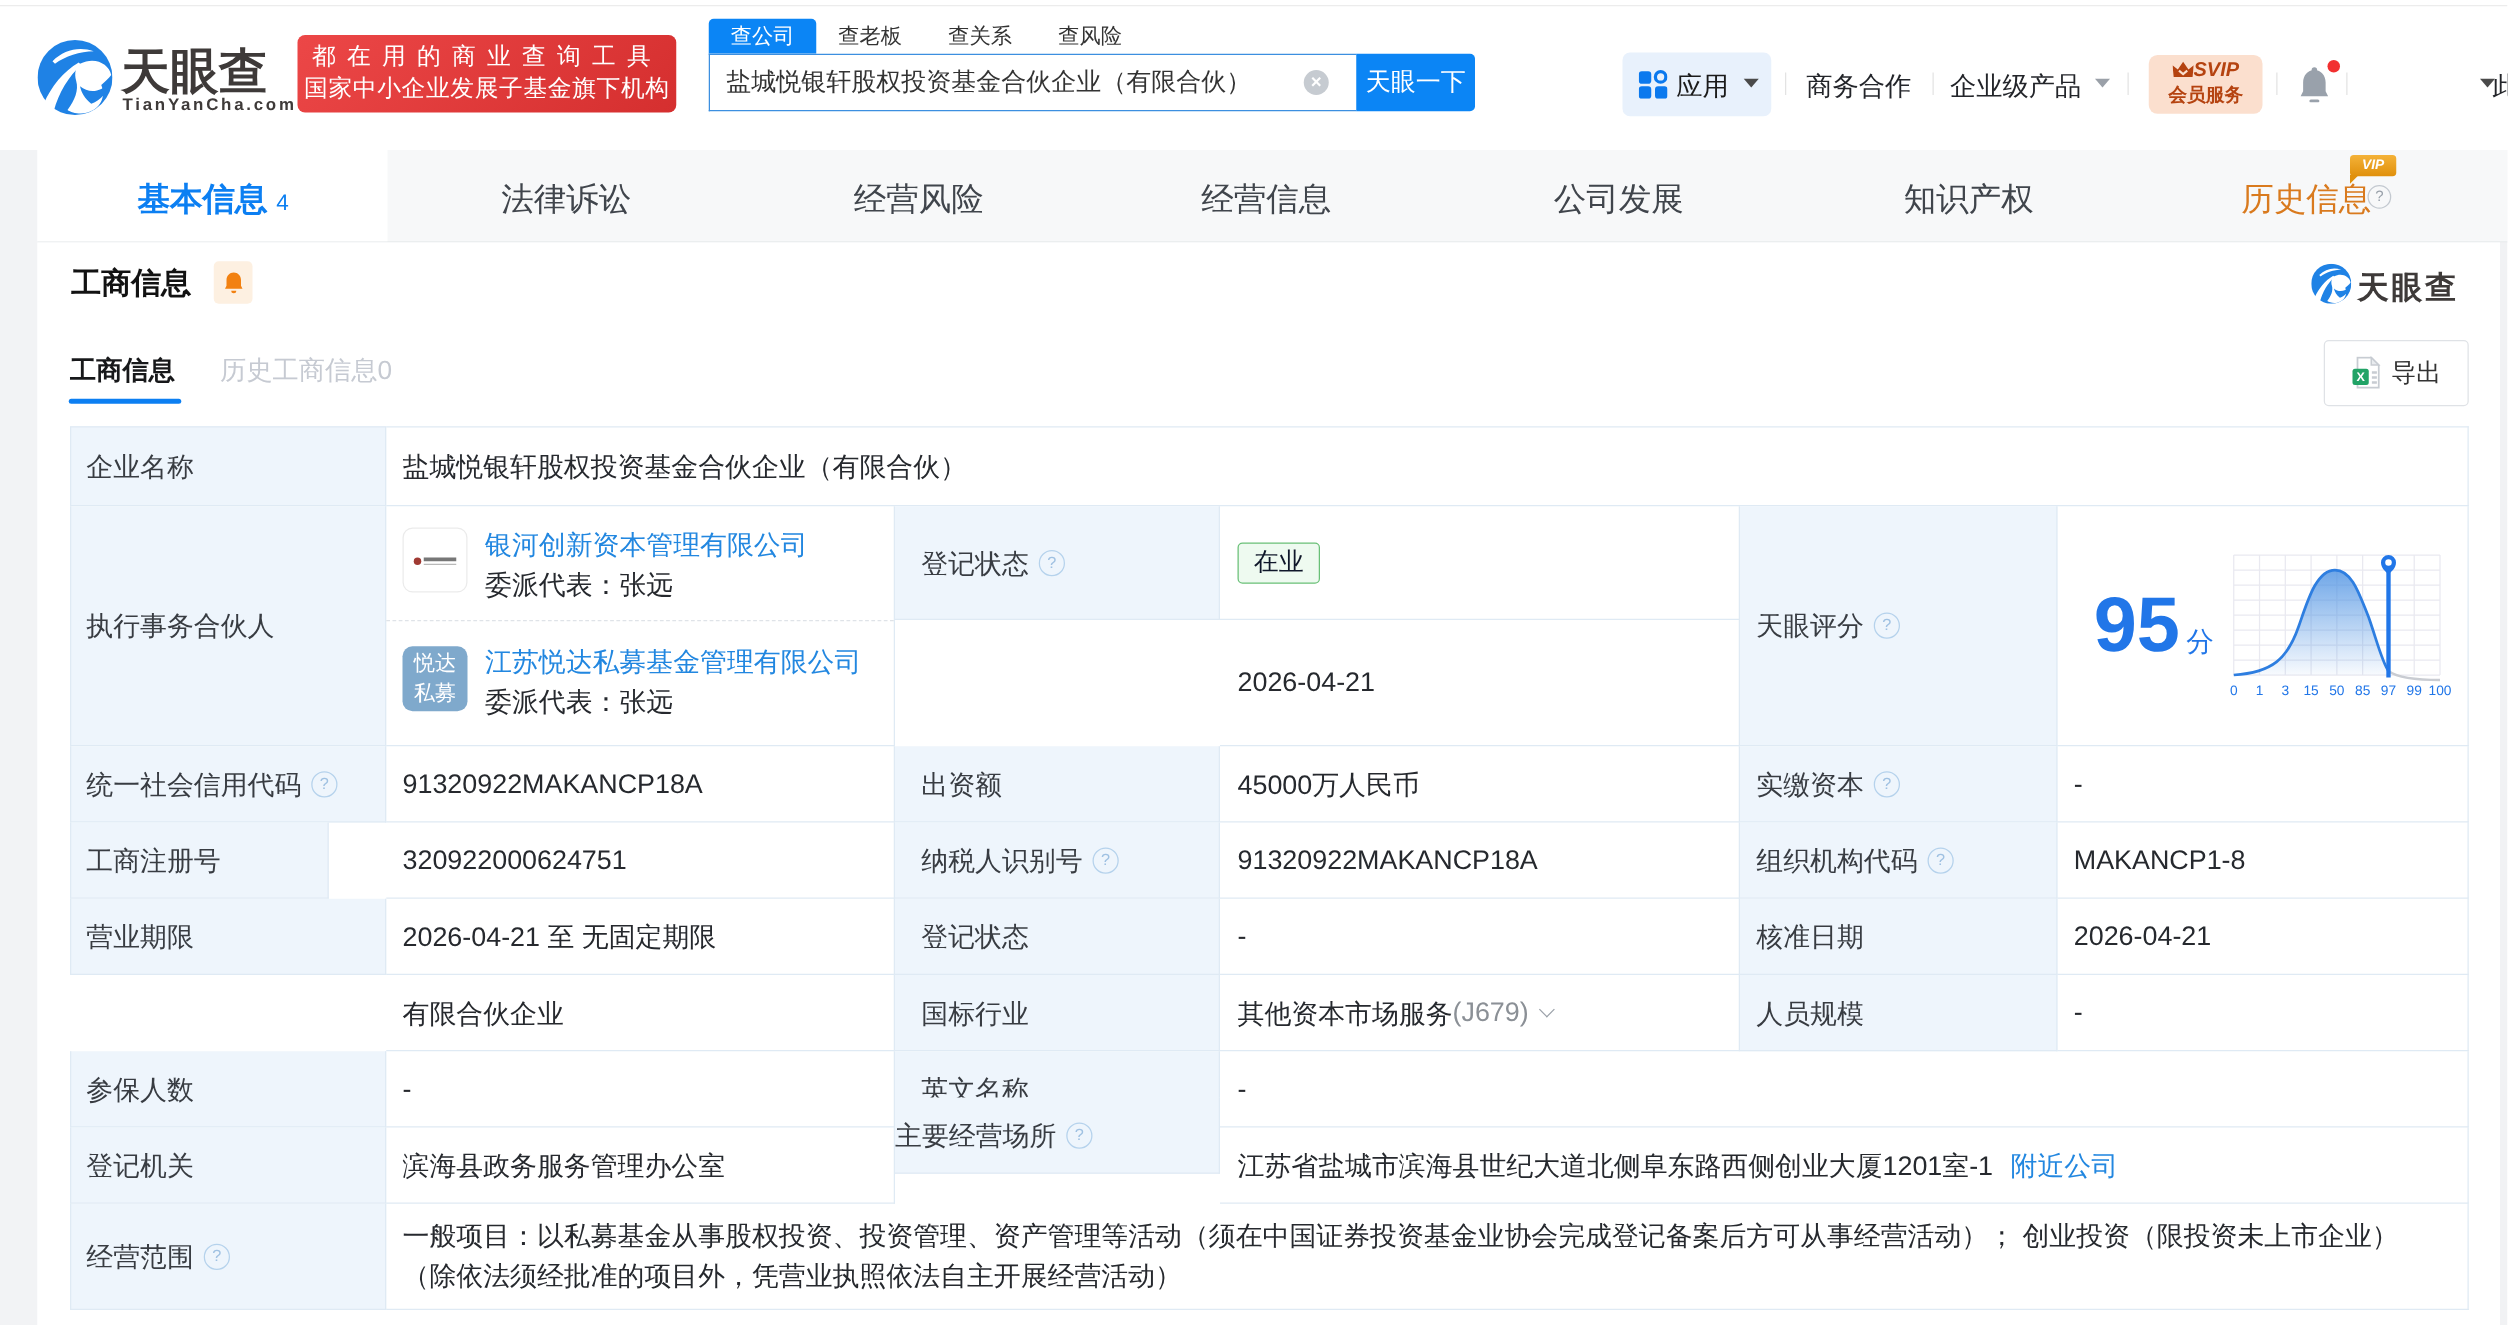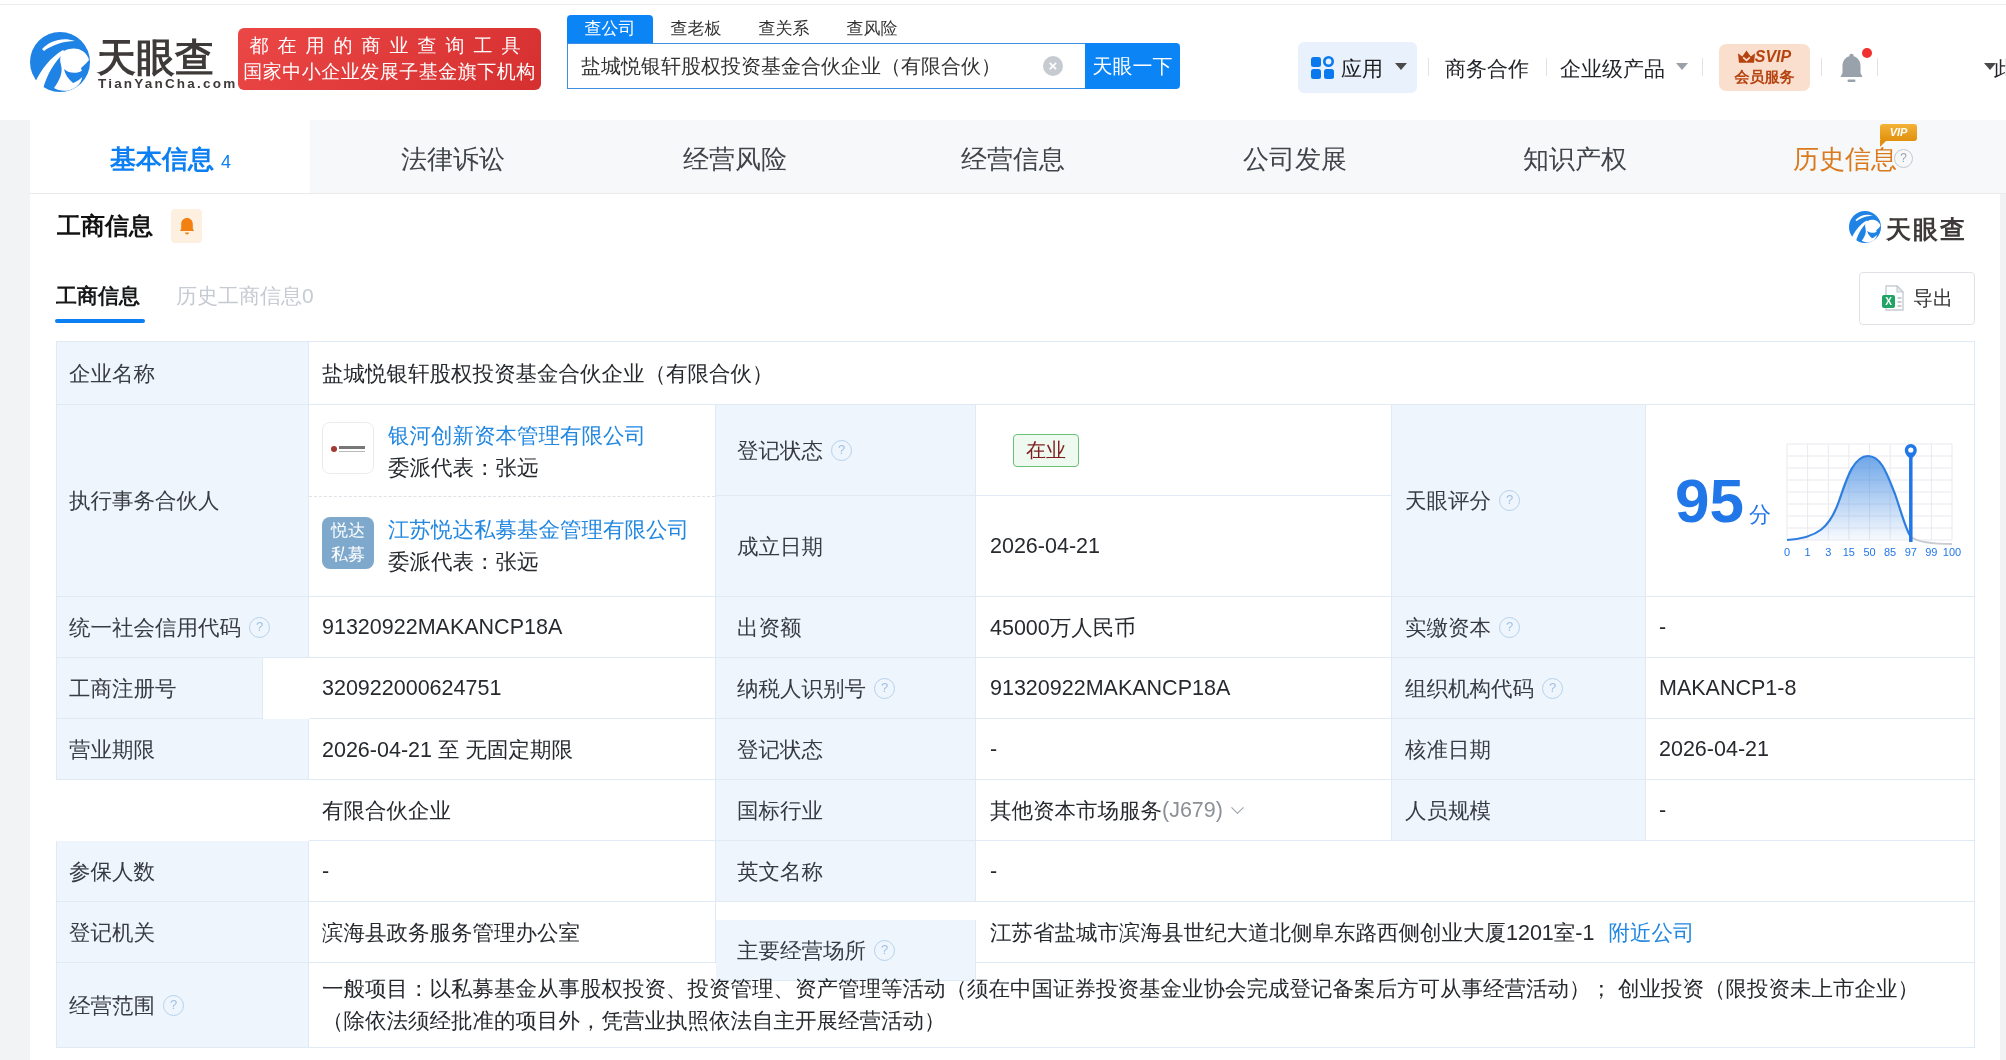--- a/index.html
+++ b/index.html
@@ -67,21 +67,21 @@
 
 .tbl{position:absolute;left:56px;top:341px;width:1920px;height:707px;font-size:21.5px;color:#26292e;}
 .cell{position:absolute;border-right:1px solid #dfeaf4;border-bottom:1px solid #dfeaf4;display:flex;align-items:center;}
 .cell.lab{background:#eef5fc;color:#383c42;}
 .cell.top{border-top:1px solid #dfeaf4;}
 .cell.left{border-left:1px solid #dfeaf4;}
 .q2{display:inline-block;flex:none;width:21px;height:21px;border-radius:50%;border:1.5px solid #b5d2ec;color:#9fc1e2;
  font-size:13px;line-height:18px;text-align:center;margin-left:8px;}
 .link{color:#2287e0;}
 .badge-green{display:inline-block;height:33px;line-height:31px;padding:0 12px;border:1px solid #69c077;
- background:#eefaf0;color:#7f1d1d;font-size:20px;border-radius:4px;margin-left:23px;}
+ background:#eefaf0;color:#0f172a;font-size:20px;border-radius:4px;}
 .gray{color:#8b9096;text-align:right;}
 .dcaret{display:inline-block;width:9px;height:9px;border-right:1.8px solid #9aa0a8;border-bottom:1.8px solid #9aa0a8;transform:rotate(45deg) translate(-2px,-2px);margin-left:10px;}
 </style>
 </head>
 <body>
 <div class="hairline"></div>
 <div class="pagebg-left"></div>
 <div class="scrollbar"></div>
 
 <svg class="abs" style="left:30px;top:32px;" width="60" height="60" viewBox="0 0 60 60">
@@ -202,21 +202,20 @@
       <div style="position:absolute;left:79px;top:48px;font-size:21.5px;">委派代表：张远</div>
       <div style="position:absolute;left:0px;top:91px;width:406px;border-top:1px dashed #dfe3e8;"></div>
       <div style="position:absolute;left:13px;top:112px;width:52px;height:52px;border-radius:8px;background:#7fa9cc;color:#fff;font-size:17px;line-height:24px;text-align:center;padding-top:2px;">悦达<br>私募</div>
       <div style="position:absolute;left:79px;top:110px;font-size:21.5px;" class="link">江苏悦达私募基金管理有限公司</div>
       <div style="position:absolute;left:79px;top:142px;font-size:21.5px;">委派代表：张远</div>
     </div>
     <div class="cell lab" style="left: 660px; top: 64px; width: 260px; height: 91px; padding-left: 21px;">登记状态<span class="q2">?</span></div>
     <div class="cell " style="left: 920px; top: 64px; width: 416px; height: 91px; padding-left: 14px;">
       <span class="badge-green">在业</span>
     </div>
-    <div class="cell lab" style="left: 660px; top: 155px; width: 260px; height: 101px; padding-left: 21px;">成立日期</div>
     <div class="cell " style="left: 920px; top: 155px; width: 416px; height: 101px; padding-left: 14px;">2026-04-21</div>
     <div class="cell lab" style="left: 1336px; top: 64px; width: 254px; height: 192px; padding-left: 13px;">天眼评分<span class="q2">?</span></div>
     <div class="cell " style="left: 1590px; top: 64px; width: 329px; height: 192px; padding-left: 0px; display: block;">
       <div style="position:absolute;left:29px;top:65px;font-size:62px;line-height:62px;font-weight:bold;color:#2176e8;">95<span style="font-size:22px;font-weight:normal;margin-left:5px;">分</span></div>
       <svg style="position:absolute;left:132px;top:36px;" width="184" height="126" viewBox="0 0 184 126">
         <g stroke="#e9e9f0" stroke-width="1">
           <line x1="9" y1="3" x2="174" y2="3"></line>
           <line x1="9" y1="15" x2="174" y2="15"></line>
           <line x1="9" y1="27" x2="174" y2="27"></line>
           <line x1="9" y1="39" x2="174" y2="39"></line>
@@ -282,19 +281,19 @@
     <div class="cell " style="left: 253px; top: 439px; width: 407px; height: 61px; padding-left: 13px;">有限合伙企业</div>
     <div class="cell " style="left: 920px; top: 439px; width: 416px; height: 61px; padding-left: 14px;">其他资本市场服务<span class="gray">(J679)</span><span class="dcaret"></span></div>
     <div class="cell lab" style="left: 1336px; top: 439px; width: 254px; height: 61px; padding-left: 13px;">人员规模</div>
     <div class="cell " style="left: 1590px; top: 439px; width: 329px; height: 61px; padding-left: 13px;">-</div>
     <div class="cell lab left" style="left: 0px; top: 500px; width: 253px; height: 61px; padding-left: 12px;">参保人数</div>
     <div class="cell " style="left: 253px; top: 500px; width: 407px; height: 61px; padding-left: 13px;">-</div>
     <div class="cell lab" style="left: 660px; top: 500px; width: 260px; height: 61px; padding-left: 21px;">英文名称</div>
     <div class="cell " style="left: 920px; top: 500px; width: 999px; height: 61px; padding-left: 14px;">-</div>
     <div class="cell lab left" style="left: 0px; top: 561px; width: 253px; height: 61px; padding-left: 12px;">登记机关</div>
     <div class="cell " style="left: 253px; top: 561px; width: 407px; height: 61px; padding-left: 13px;">滨海县政务服务管理办公室</div>
-    <div class="cell lab" style="left: 660px; top: 579px; width: 260px; height: 61px; padding-left: 21px;">主要经营场所<span class="q2">?</span></div>
+    <div class="cell lab" style="left: 660px; top: 537px; width: 260px; height: 61px; ">主要经营场所<span class="q2">?</span></div>
     <div class="cell " style="left: 920px; top: 561px; width: 999px; height: 61px; padding-left: 14px;">江苏省盐城市滨海县世纪大道北侧阜东路西侧创业大厦1201室-1 <span class="link" style="margin-left:14px;">附近公司</span></div>
     <div class="cell lab left" style="left: 0px; top: 622px; width: 253px; height: 85px; padding-left: 12px;">经营范围<span class="q2">?</span></div>
     <div class="cell " style="left: 253px; top: 622px; width: 1666px; height: 85px; padding-left: 13px;">
       <div style="line-height:32px;white-space:nowrap;">一般项目：以私募基金从事股权投资、投资管理、资产管理等活动（须在中国证券投资基金业协会完成登记备案后方可从事经营活动）； 创业投资（限投资未上市企业）<br>（除依法须经批准的项目外，凭营业执照依法自主开展经营活动）</div>
     </div>
   </div>
 
 </body></html>

